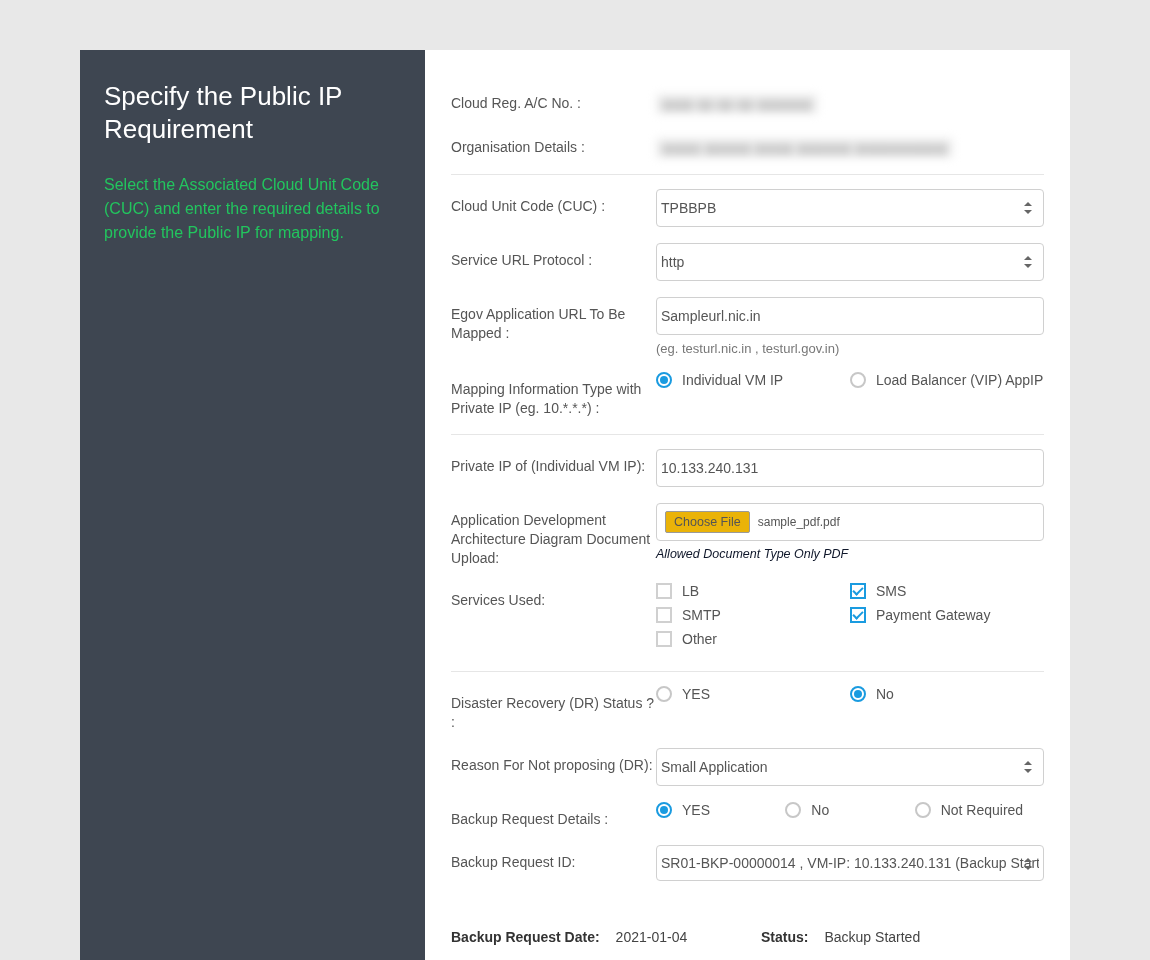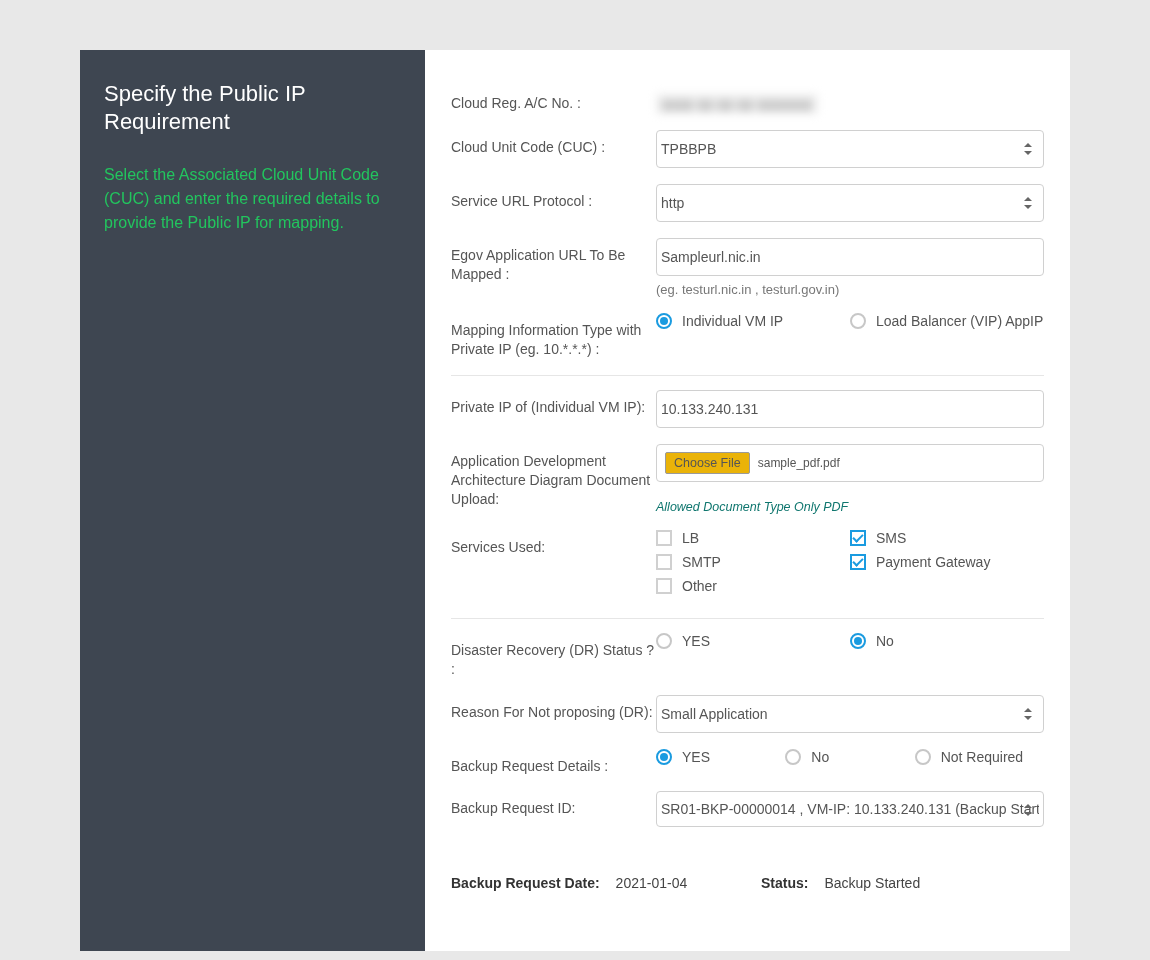--- a/index.html
+++ b/index.html
@@ -19,21 +19,21 @@
   }
   .sidebar {
     width: 345px;
     background: #3e4651;
     color: #fff;
     padding: 30px 24px;
     flex-shrink: 0;
   }
   .sidebar h1 {
     font-weight: 300;
-    font-size: 22px;
+    font-size: 26px;
     line-height: 1.25;
     margin-bottom: 28px;
   }
   .sidebar p {
     font-size: 16px;
     line-height: 1.5;
     color: #22c55e;
     font-weight: 300;
   }
   .main {
@@ -107,23 +107,23 @@
     pointer-events:none;
   }
   .select { appearance: none; }
   .hint {
     font-size: 13px;
     color: #777;
     margin-top: 6px;
   }
   .hint-italic {
     font-size: 12.5px;
-    color: #0f766e;
+    color: #0f172a;
     font-style: italic;
-    margin-top: 18px;
+    margin-top: 6px;
   }
   
   .radio-row, .check-grid {
     display: flex;
     flex-wrap: wrap;
   }
   .radio-opt {
     display: flex;
     align-items: center;
     cursor: pointer;
@@ -226,20 +226,26 @@
 
   <main class="main">
 
     <div class="row">
       <div class="label-col">Cloud Reg. A/C No. :</div>
       <div class="field-col static-val">
         <span class="blur">▮▮▮▮-▮▮-▮▮-▮▮-▮▮▮▮▮▮▮</span>
       </div>
     </div>
 
+    <div class="row bordered">
+      <div class="label-col">Organisation Details :</div>
+      <div class="field-col static-val">
+        <span class="blur">▮▮▮▮▮ ▮▮▮▮▮▮ ▮▮▮▮▮ ▮▮▮▮▮▮▮ ▮▮▮▮▮▮▮▮▮▮▮▮</span>
+      </div>
+    </div>
 
     <div class="row">
       <div class="label-col">Cloud Unit Code (CUC) :</div>
       <div class="field-col">
         <div class="select-wrap">
           <select class="select">
             <option>TPBBPB</option>
           </select>
           <span class="arr-up"></span><span class="arr-down"></span>
         </div>

